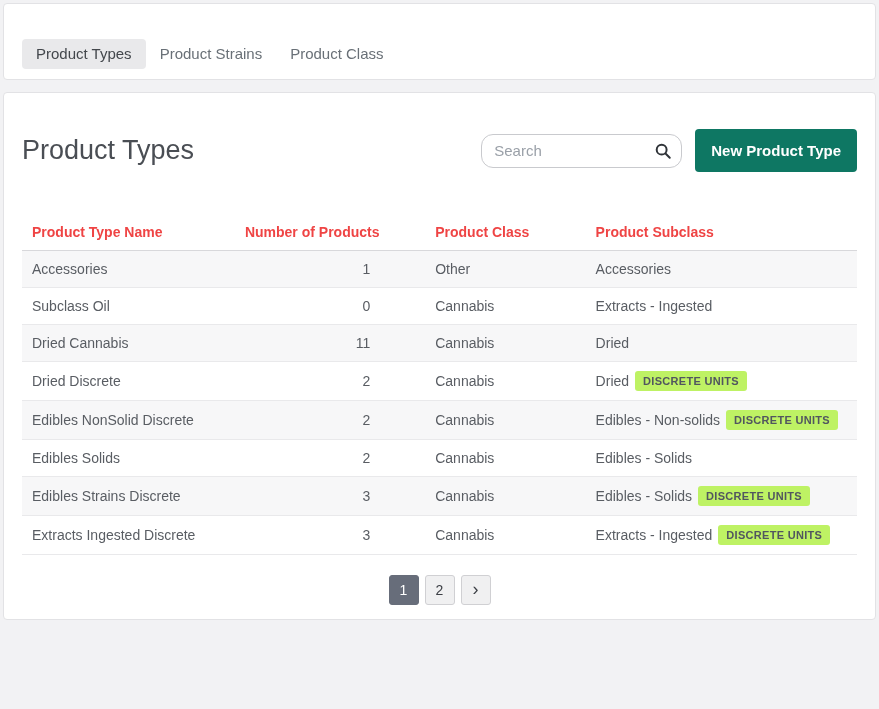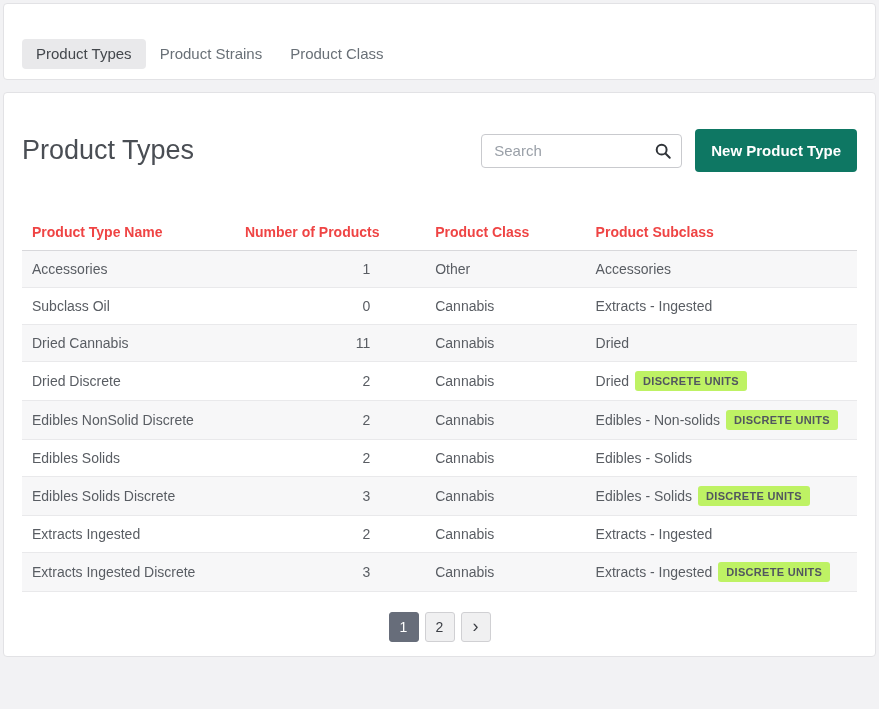--- a/index.html
+++ b/index.html
@@ -32,21 +32,21 @@
     white-space: nowrap;
   }
   .tab.active { background: #e9e9eb; color: #43474c; }
   
   .content-card { margin-top: 12px; padding: 0 18px; }
   .content-header { display: flex; align-items: center; padding: 36px 0 42px; }
   .content-title { flex: 1; font-size: 27px; font-weight: 400; color: #4a4e54; }
   .search-box { position: relative; width: 201px; margin-right: 13px; }
   .search-box input {
     width: 100%; height: 34px;
-    border: 1px solid #c9cace; border-radius: 4px;
+    border: 1px solid #c9cace; border-radius: 12px;
     padding: 0 24px 0 12px;
     font-size: 15px; color: #43474c;
     font-family: "Liberation Sans", sans-serif;
     outline: none;
   }
   .search-box input::placeholder { color: #9aa0a8; }
   .search-icon { position: absolute; right: 10px; top: 8px; width: 18px; height: 18px; cursor: pointer; }
   .new-btn {
     height: 43px; padding: 0 16px;
     background: #0e7763; color: #ffffff;
@@ -175,30 +175,24 @@
         <td class="pad-l">Cannabis</td>
         <td><span>Edibles - Non-solids</span><span class="badge">DISCRETE UNITS</span></td>
       </tr>
       <tr>
         <td>Edibles Solids</td>
         <td class="num">2</td>
         <td class="pad-l">Cannabis</td>
         <td><span>Edibles - Solids</span></td>
       </tr>
       <tr>
-        <td>Edibles Solids Discrete</td>
+        <td>Edibles Strains Discrete</td>
         <td class="num">3</td>
         <td class="pad-l">Cannabis</td>
         <td><span>Edibles - Solids</span><span class="badge">DISCRETE UNITS</span></td>
-      </tr>
-      <tr>
-        <td>Extracts Ingested</td>
-        <td class="num">2</td>
-        <td class="pad-l">Cannabis</td>
-        <td><span>Extracts - Ingested</span></td>
       </tr>
       <tr>
         <td>Extracts Ingested Discrete</td>
         <td class="num">3</td>
         <td class="pad-l">Cannabis</td>
         <td><span>Extracts - Ingested</span><span class="badge">DISCRETE UNITS</span></td>
       </tr>
     </tbody>
   </table>
 

